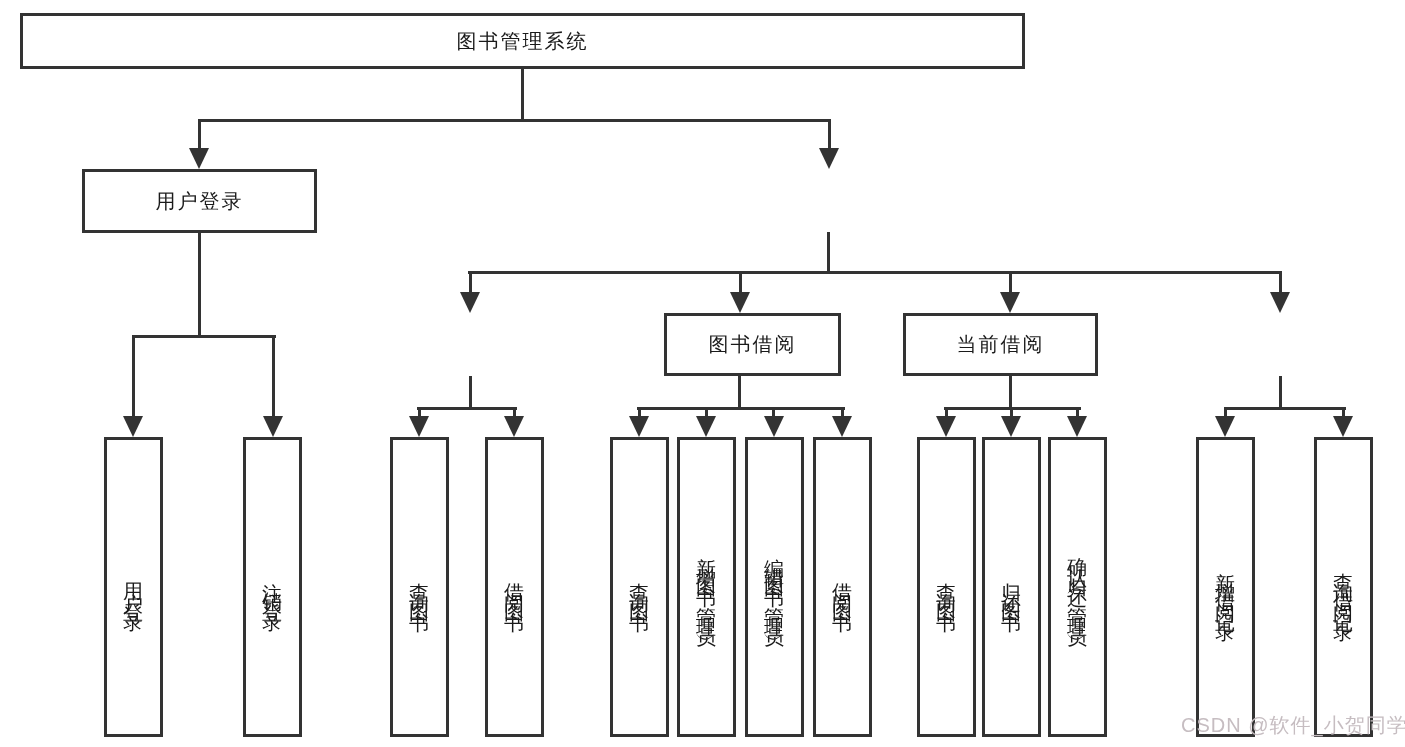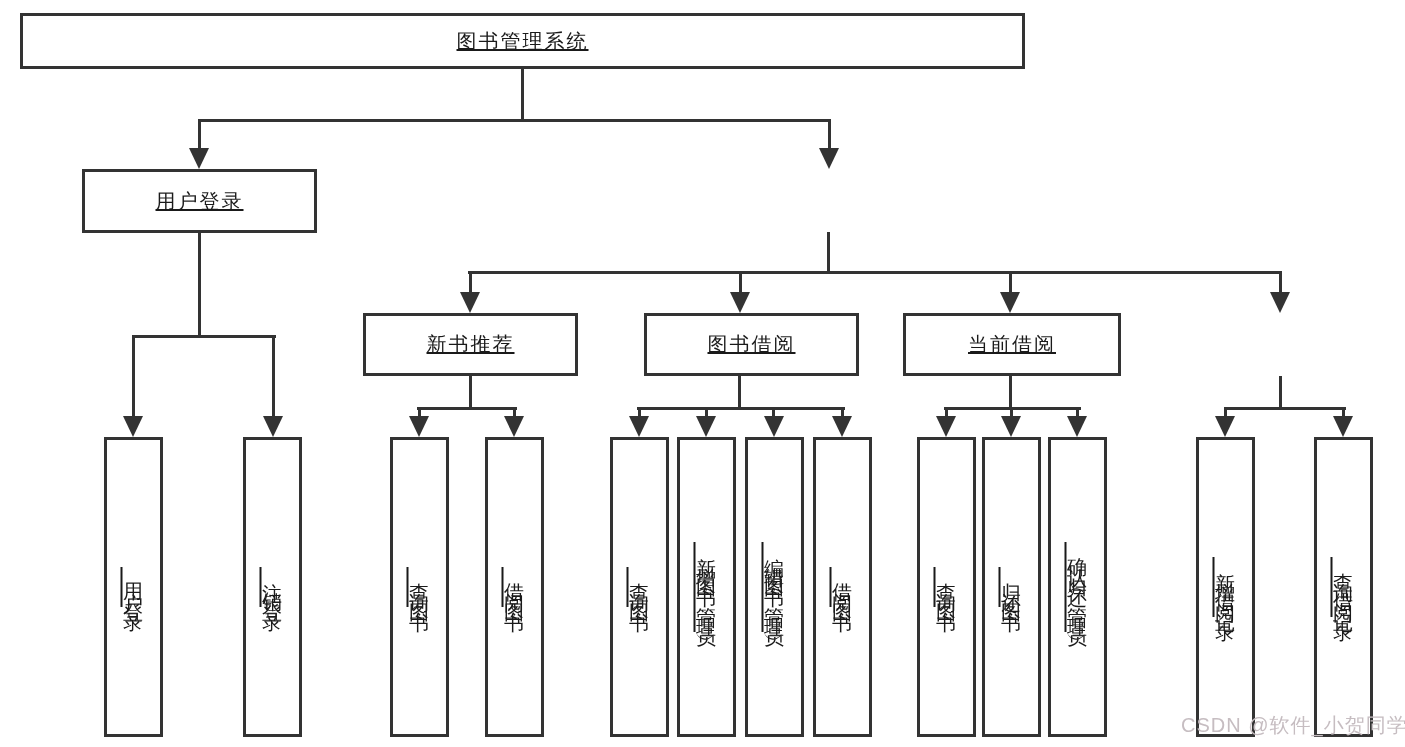--- a/index.html
+++ b/index.html
@@ -16,21 +16,20 @@
     font-family:"Liberation Sans","DejaVu Sans",sans-serif;
     overflow:hidden;
   }
   .hbox,.vbox{
     position:absolute;
     background:var(--box_bg);
     border:3px solid var(--line);
     box-sizing:border-box;
     display:flex;align-items:center;justify-content:center;
     color:var(--text);
-    text-decoration:underline;
   }
   .hbox{font-size:20px;letter-spacing:2px;white-space:nowrap;}
   .vbox span{
     writing-mode:vertical-rl;
     text-orientation:mixed;
     font-size:20px;
     letter-spacing:10px;
     line-height:1;
     white-space:nowrap;
   }
@@ -116,27 +115,24 @@
   <div class="arrow" style="left:1333px;top:416px"></div>
 
   <div class="hbox" style="left:20px;top:13px;width:1005px;height:56px">
     <span>图书管理系统</span>
   </div>
 
   <div class="hbox" style="left:82px;top:169px;width:235px;height:64px">
     <span>用户登录</span>
   </div>
 
-  <div class="hbox" style="left:363px;top:313px;width:215px;height:63px">
-    <span>新书推荐</span>
-  </div>
-  <div class="hbox" style="left:644px;top:313px;width:215px;height:63px">
+  <div class="hbox" style="left:664px;top:313px;width:177px;height:63px">
     <span>图书借阅</span>
   </div>
-  <div class="hbox" style="left:903px;top:313px;width:218px;height:63px">
+  <div class="hbox" style="left:903px;top:313px;width:195px;height:63px">
     <span>当前借阅</span>
   </div>
 
   <div class="vbox" style="left:104px;top:437px;width:59px;height:300px">
     <span>用户登录</span>
   </div>
   <div class="vbox" style="left:243px;top:437px;width:59px;height:300px">
     <span>注销登录</span>
   </div>
 

